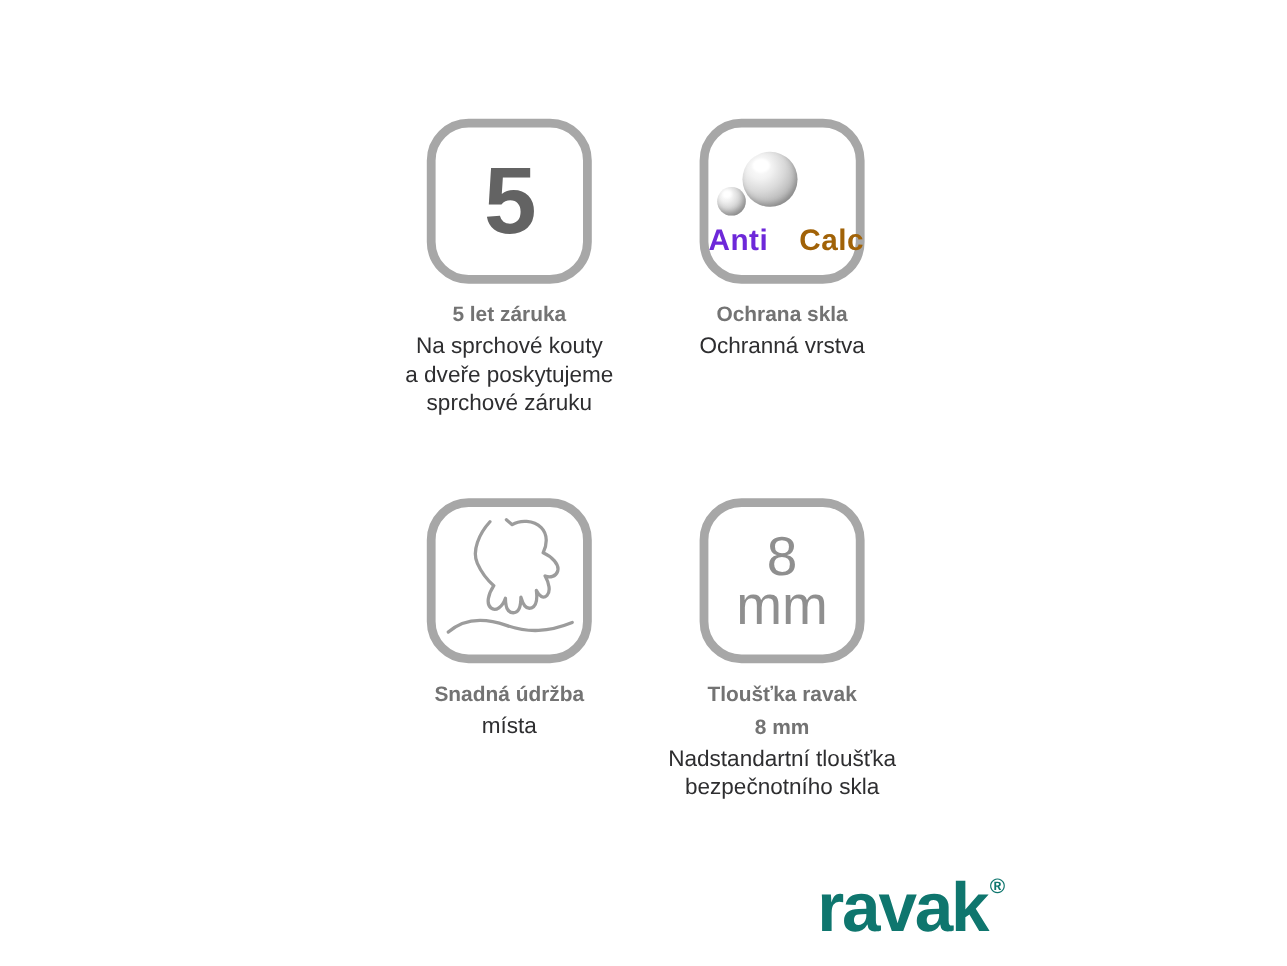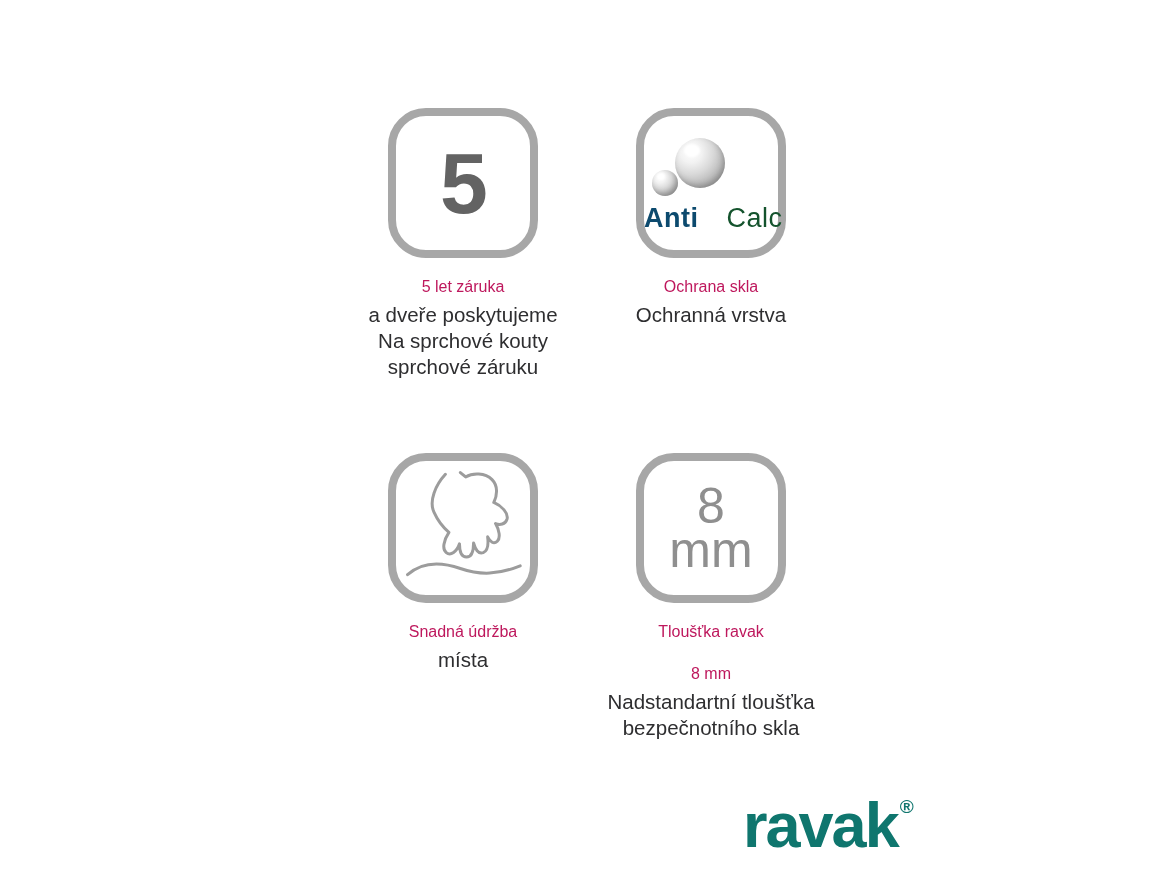--- a/index.html
+++ b/index.html
@@ -65,40 +65,40 @@
   .anticalc-label {
     position: absolute;
     left: 0; right: 0;
     bottom: 18px;
     font-size: 27px;
     line-height: 1;
     letter-spacing: 0.5px;
     white-space: nowrap;
     text-align: center;
   }
-  .anticalc-anti { color: #0c4a6e; font-weight: bold; text-align: center; }
-  .anticalc-calc { color: #14532d; font-weight: normal; margin-left: 28px; }
+  .anticalc-anti { color: #6d28d9; font-weight: bold; text-align: center; }
+  .anticalc-calc { color: #a16207; font-weight: bold; margin-left: 28px; }
   
   .mm-label {
     color: #8f8f8f;
     font-size: 50px;
     line-height: 44px;
     text-align: center;
     font-weight: normal;
   }
   
   .feature-title {
     margin-top: 14px;
-    font-size: 16px;
+    font-size: 19px;
     line-height: 30px;
-    font-weight: normal;
-    color: #be185d;
+    font-weight: bold;
+    color: #737373;
     white-space: nowrap;
   }
-  .feature-title.second-line { margin-top: 12px; }
+  .feature-title.second-line { margin-top: 0; }
   .feature-line {
     font-size: 20.5px;
     line-height: 26px;
     color: #2e2e30;
     white-space: nowrap;
   }
   
   .brand-logo {
     position: absolute;
     left: 743px; top: 794px;
@@ -122,22 +122,22 @@
 
 <div class="canvas">
 
   <div class="feature-grid">
 
     <div class="cell">
       <div class="icon-box">
         <span class="num-5">5</span>
       </div>
       <div class="feature-title">5 let záruka</div>
+      <div class="feature-line">Na sprchové kouty</div>
       <div class="feature-line">a dveře poskytujeme</div>
-      <div class="feature-line">Na sprchové kouty</div>
       <div class="feature-line">sprchové záruku</div>
     </div>
 
     <div class="cell">
       <div class="icon-box">
         <span class="bubble bubble-large"></span>
         <span class="bubble bubble-small"></span>
         <span class="anticalc-label"><span class="anticalc-anti">Anti</span><span class="anticalc-calc">Calc</span></span>
       </div>
       <div class="feature-title">Ochrana skla</div>

